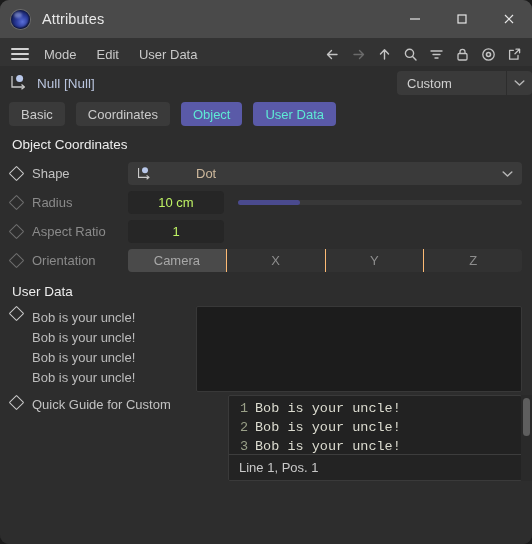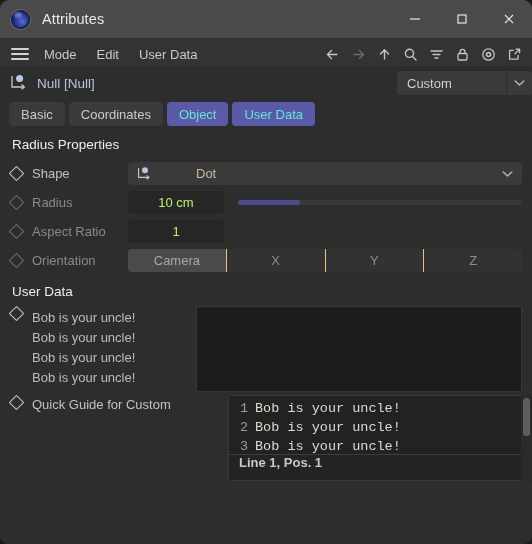--- a/index.html
+++ b/index.html
@@ -157,21 +157,21 @@
     display: flex; align-items: center; justify-content: center;
     border-left: 1px solid #2d2d2d;
   }
 
   
   .tabs {
     height: 28px;
     min-height: 28px;
     display: flex;
     align-items: center;
-    gap: 4px;
+    gap: 11px;
     padding: 0 9px;
   }
   .tab {
     height: 24px;
     padding: 0 12px;
     border-radius: 4px;
     background: #3a3a3a;
     color: #cbcbcb;
     font-size: 13px;
     display: flex;
@@ -376,23 +376,23 @@
     text-align: right;
     color: #9aa088;
     padding-right: 7px;
   }
   .ctext { color: #dcdcd0; }
   .editor-status {
     height: 26px;
     flex: 0 0 auto;
     border-top: 1px solid #3d3d3d;
     display: flex;
+    align-items: center;
     padding-left: 10px;
     background: #232323;
-    font-weight: bold;
   }
   .editor-status span {
     color: #c8c8c8;
     font-size: 13px;
     white-space: nowrap;
   }
   .vscroll {
     position: absolute;
     right: 0; top: 0;
     width: 11px;
@@ -520,21 +520,21 @@
       </div>
     </div>
 
     <div class="tabs">
       <div class="tab">Basic</div>
       <div class="tab">Coordinates</div>
       <div class="tab active">Object</div>
       <div class="tab active">User Data</div>
     </div>
 
-    <div class="section-title">Radius Properties</div>
+    <div class="section-title">Object Coordinates</div>
 
     <div class="prow">
       <div class="diamond"></div>
       <div class="plabel">Shape</div>
       <div class="field-dropdown">
         <svg width="17" height="16" viewBox="0 0 20 18">
           <path d="M3 2 V13 H15" fill="none" stroke="#c9c9c9" stroke-width="1.3"></path>
           <path d="M12.5 10.6 L15.4 13 L12.5 15.2" fill="none" stroke="#c9c9c9" stroke-width="1.3" stroke-linejoin="round"></path>
           <circle cx="10.6" cy="4.6" r="3.5" fill="#b9c8ea"></circle>
         </svg>

